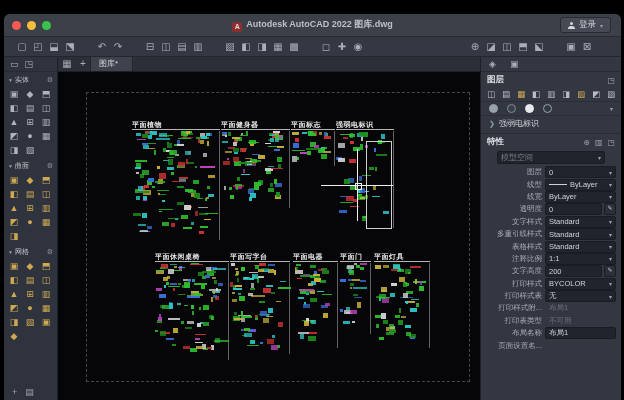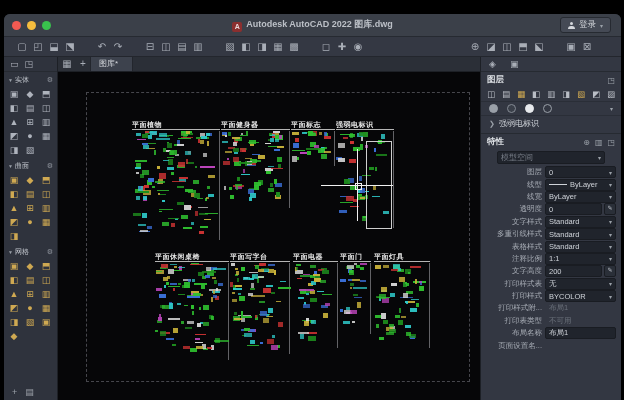--- a/index.html
+++ b/index.html
@@ -973,33 +973,33 @@
           <div class="prow">
             <div class="plabel">文字高度</div>
             <div class="pval" style="display: flex; align-items: center;">
               <div class="field" style="flex: 1 1 0%;">
                 <span>200</span>
               </div>
               <span class="sidebtn">✎</span>
             </div>
           </div>
           <div class="prow">
+            <div class="plabel">打印样式</div>
+            <div class="pval">
+              <div class="field">
+                <span>BYCOLOR</span>
+                <span class="caret">▾</span>
+              </div>
+            </div>
+          </div>
+          <div class="prow">
             <div class="plabel">打印样式表</div>
             <div class="pval">
               <div class="field">
                 <span>无</span>
-                <span class="caret">▾</span>
-              </div>
-            </div>
-          </div>
-          <div class="prow">
-            <div class="plabel">打印样式</div>
-            <div class="pval">
-              <div class="field">
-                <span>BYCOLOR</span>
                 <span class="caret">▾</span>
               </div>
             </div>
           </div>
           <div class="prow">
             <div class="plabel">打印样式附...</div>
             <div class="pval disabled">
               <div class="field">
                 <span>布局1</span>
               </div>

